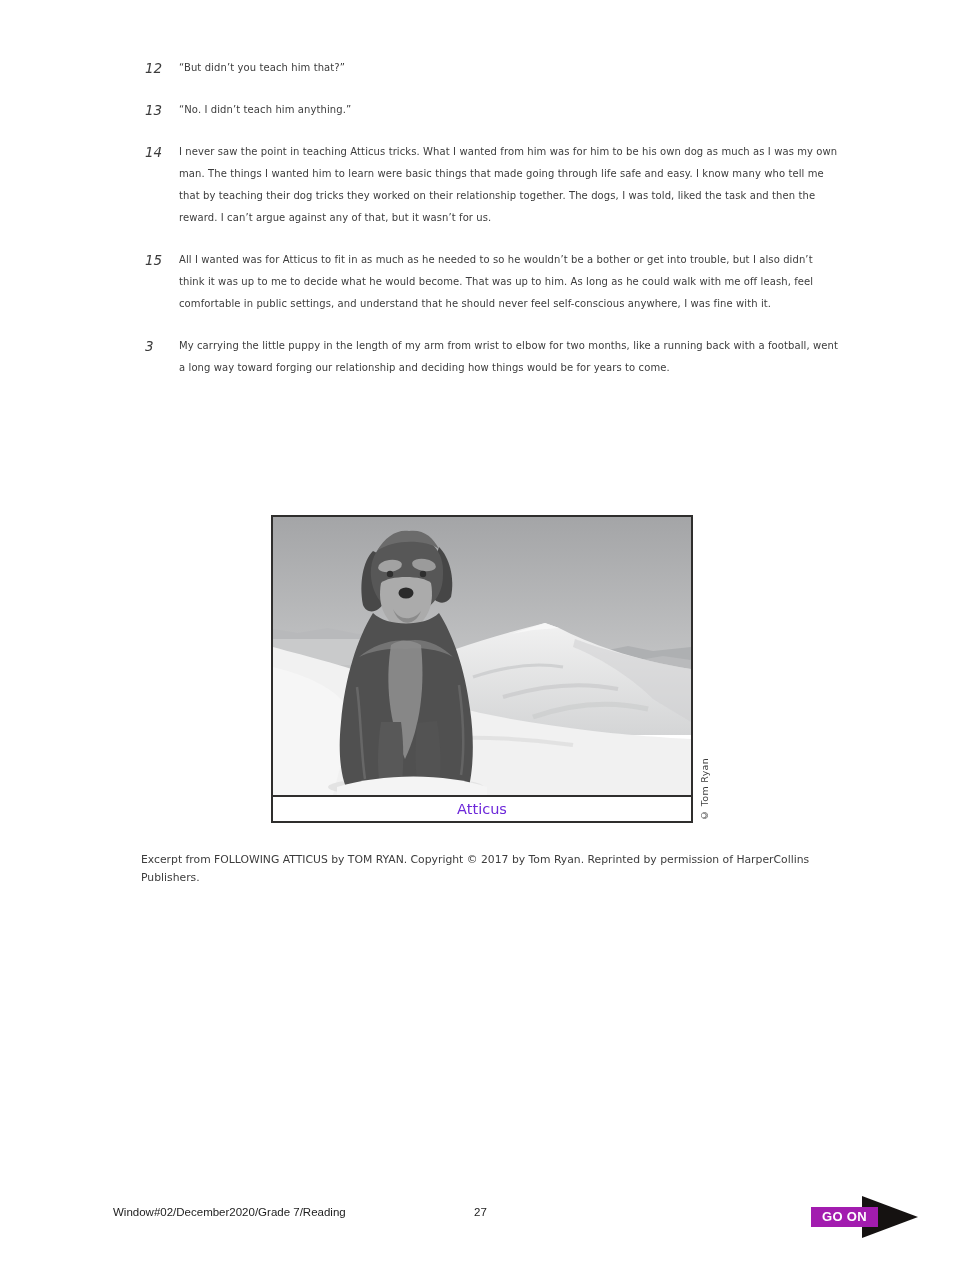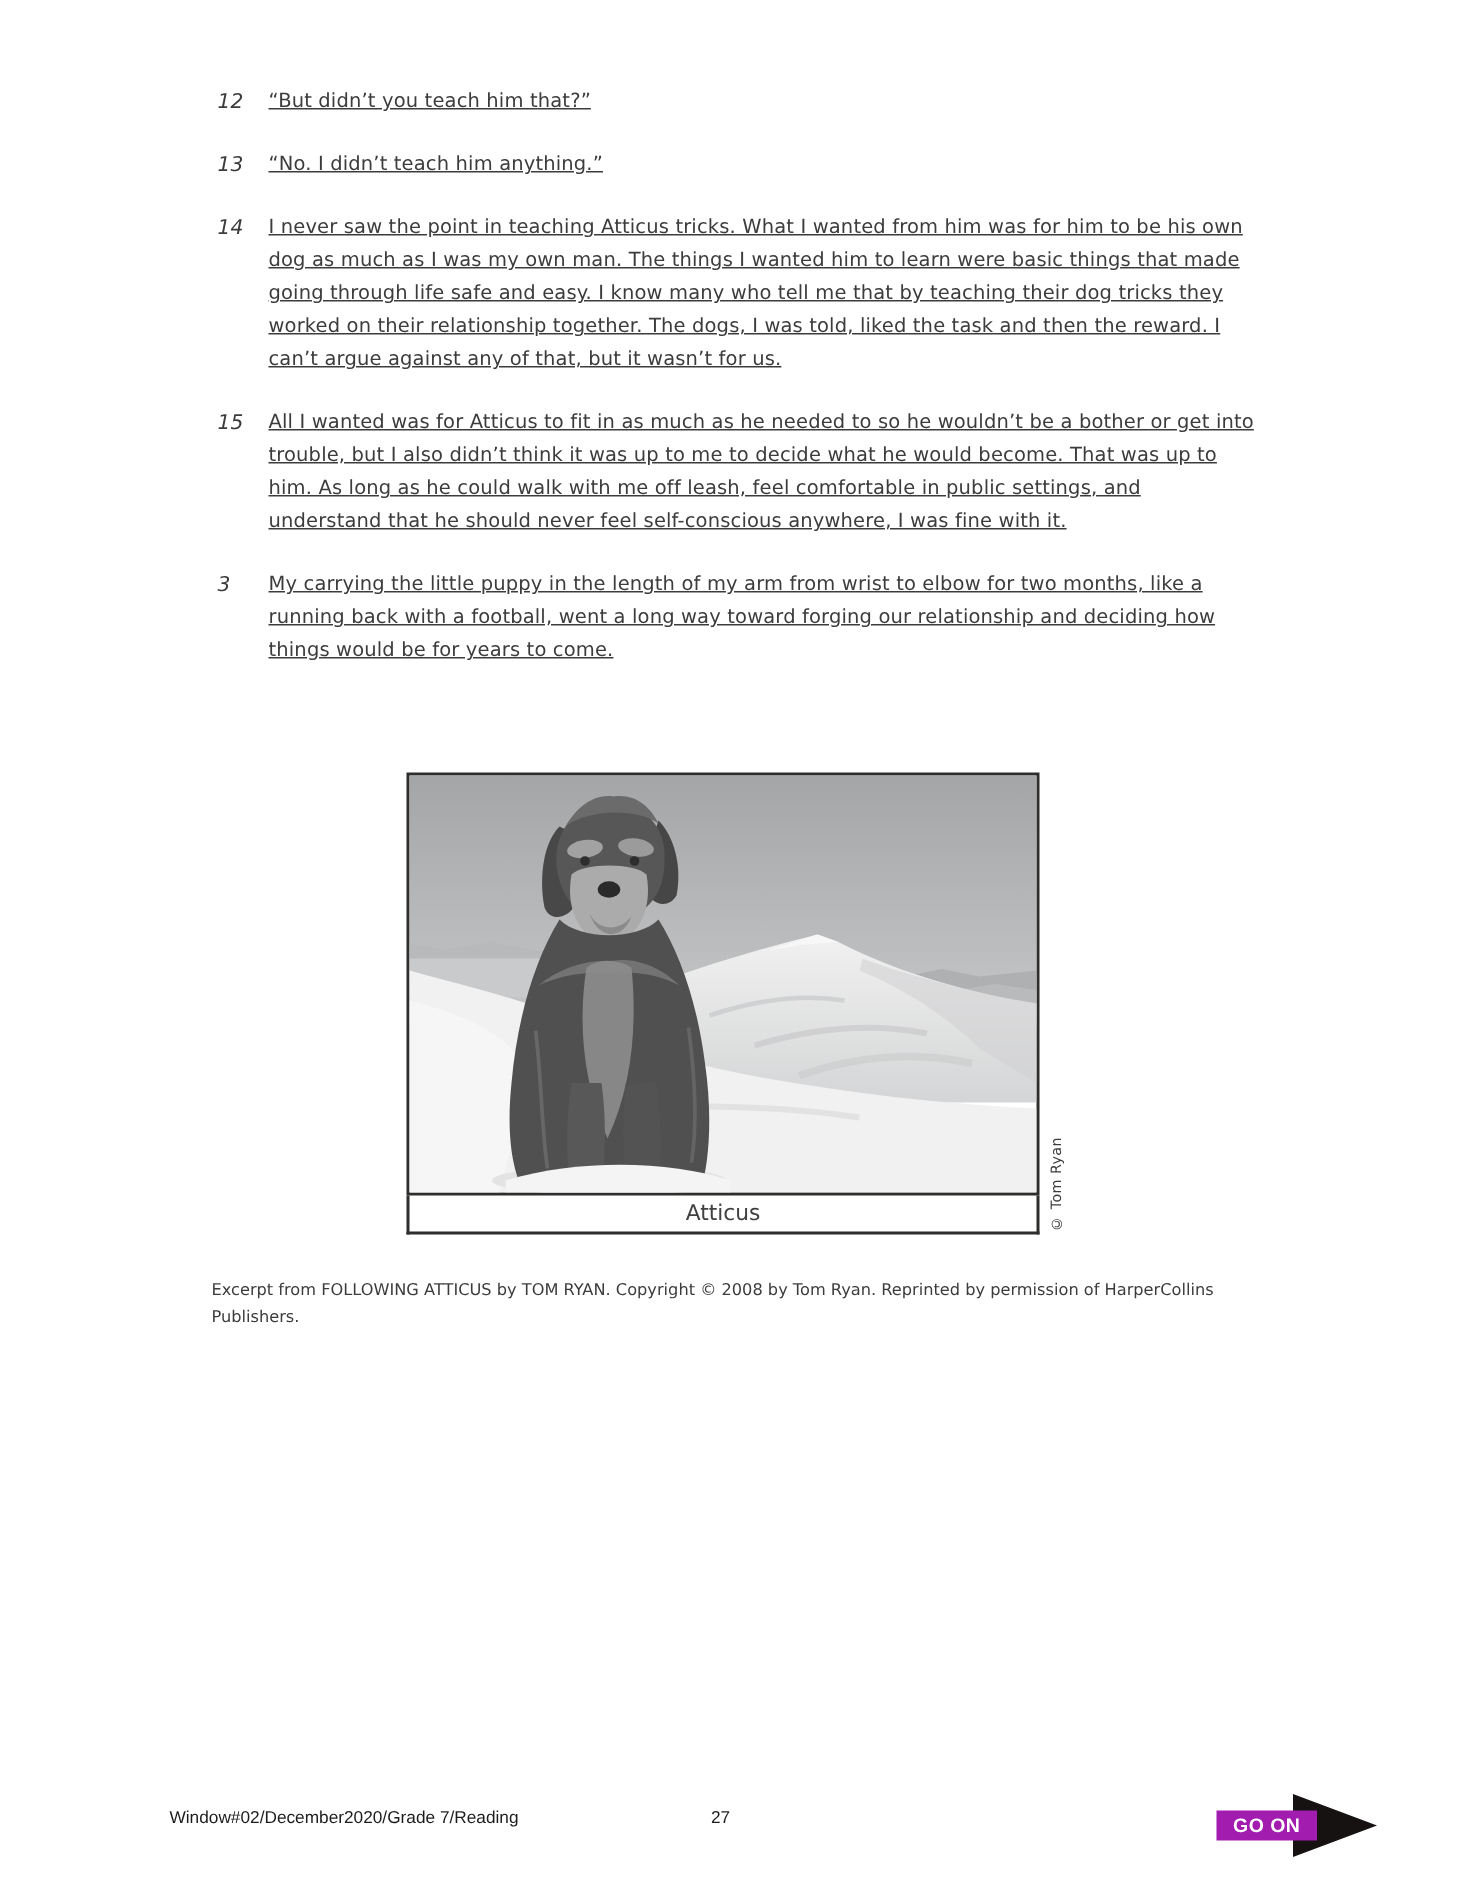--- a/index.html
+++ b/index.html
@@ -15,37 +15,36 @@
   
   .content{position:absolute;left:145px;top:57px;width:700px;}
   .para{display:flex;margin:0 0 20px 0;}
   .pnum{
     flex:0 0 34px;
     font-style:italic;
     font-size:13.5px;line-height:22px;
   }
   .ptext{
     margin:0;width:660px;
-    font-size:13px;line-height:22px;
+    font-size:10px;line-height:22px;
     letter-spacing:0.1px;
-    text-decoration:underline;
   }
   
   .figure{position:absolute;left:271px;top:515px;width:422px;margin:0;}
   .photo-frame{
     display:block;
     width:418px;height:278px;
     border:2px solid #2f2e2d;
   }
   .photo-frame svg{display:block;}
   .caption-box{
     width:418px;height:24px;
     border:2px solid #2f2e2d;border-top:none;
     display:flex;align-items:center;justify-content:center;
-    font-size:14.5px;color:#404040;text-align:right;
+    font-size:14.5px;color:#6d28d9;text-align:right;
   }
   .vcredit{
     position:absolute;right:-17px;bottom:2px;
     writing-mode:vertical-rl;
     transform:rotate(180deg);
     font-size:9.5px;letter-spacing:0.3px;color:#3c3c3c;
     white-space:nowrap;
   }
   
   .credit{
@@ -177,21 +176,21 @@
           <path d="M84,170 C88,200 88,236 92,262" stroke="#676767" stroke-width="2.5" fill="none"></path>
           <path d="M186,168 C190,198 192,232 188,258" stroke="#646464" stroke-width="2.5" fill="none"></path>
           <path d="M64,270 C110,256 172,256 214,270 L214,278 L64,278 Z" fill="#f4f4f4"></path>
         </g>
       </svg>
     </div>
     <figcaption class="caption-box">Atticus</figcaption>
     <span class="vcredit">© Tom Ryan</span>
   </figure>
 
-  <p class="credit">Excerpt from FOLLOWING ATTICUS by TOM RYAN. Copyright © 2008 by Tom Ryan. Reprinted by permission of HarperCollins Publishers.</p>
+  <p class="credit">Excerpt from FOLLOWING ATTICUS by TOM RYAN. Copyright © 2017 by Tom Ryan. Reprinted by permission of HarperCollins Publishers.</p>
 
   <footer>
     <span class="footer-left">Window#02/December2020/Grade 7/Reading</span>
     <span class="page-num">27</span>
     <div class="goon-wrap">
       <span class="goon-arrow"></span>
       <span class="goon-rect">GO ON</span>
     </div>
   </footer>
 

